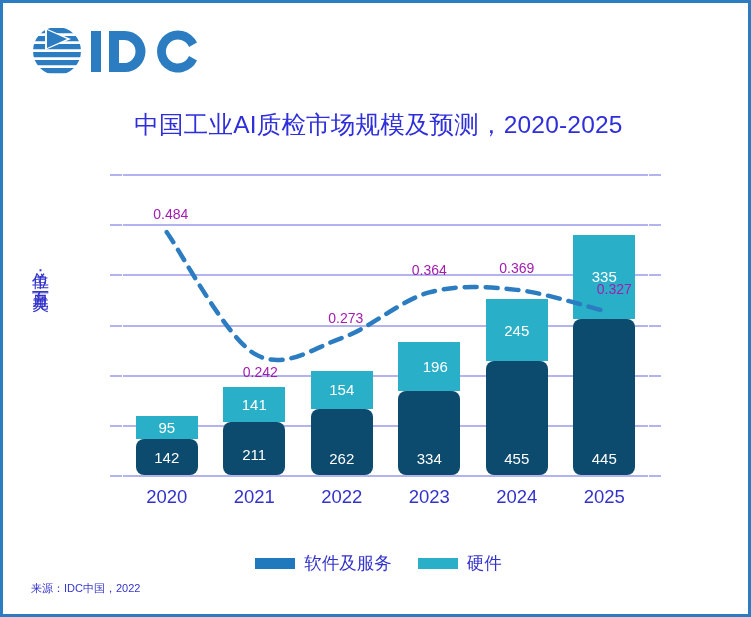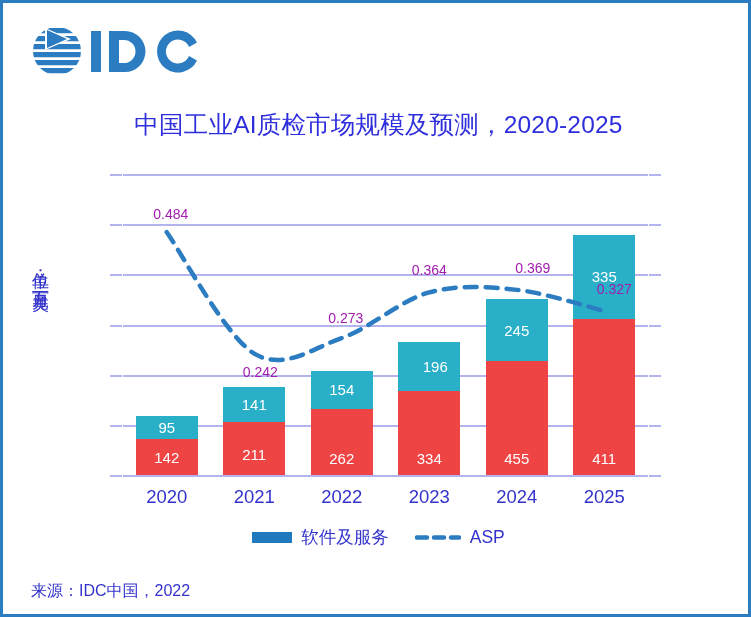--- a/index.html
+++ b/index.html
@@ -61,21 +61,21 @@
     white-space: nowrap;
   }
 
   
   .bar-group { position: absolute; bottom: 0; width: 62px; }
   .bar-seg {
     position: absolute; left: 0; width: 62px;
     display: flex; align-items: center; justify-content: center;
     color: #ffffff; font-size: 15px;
   }
-  .seg-sw { background: #ef4444; }
+  .seg-sw { background: #0c4a6e; border-radius: 8px; }
   .seg-hw { background: #29b0c8; }
 
   
   #asp-svg { position: absolute; left: 0; top: 0; overflow: visible; }
   .asp-label {
     position: absolute;
     font-size: 14px; color: #a21caf;
     transform: translate(-50%, -100%);
     white-space: nowrap;
   }
@@ -86,29 +86,29 @@
     text-align: center;
     font-size: 18.5px; color: #3333cc;
   }
 
   
   #legend {
     position: absolute; left: 0; top: 522px; width: 751px;
     display: flex; justify-content: center; align-items: center;
     gap: 26px;
   }
-  .legend-item { display: flex; align-items: center; gap: 9px; }
+  .legend-item { display: flex; align-items: center; gap: 9px; margin-top: 26px; }
   .legend-swatch { width: 40px; height: 11px; }
   .legend-text { font-size: 17.5px; color: #3333cc; white-space: nowrap; }
   .legend-dash { width: 46px; height: 11px; }
 
   
   #source {
     position: absolute; left: 28px; top: 578px;
-    font-size: 16px; color: #3333cc;
+    font-size: 11px; color: #3333cc;
     white-space: nowrap;
   }
 </style>
 </head>
 <body>
 
 <div id="page">
 
   <div id="logo">
     <svg width="170" height="52" viewBox="0 0 170 52">
@@ -180,43 +180,41 @@
         <div class="bar-seg seg-sw" style="bottom: 0px; height: 83.7783px; align-items: flex-end; padding-bottom: 8px;">334</div>
         <div class="bar-seg seg-hw" style="bottom: 83.7783px; height: 49.1633px; padding-left: 12px;">196</div>
       </div>
       <div class="x-tick-label" style="left: 269.25px;">2023</div>
       <div class="bar-group" style="left: 362.75px;">
         <div class="bar-seg seg-sw" style="bottom: 0px; height: 114.129px; align-items: flex-end; padding-bottom: 8px;">455</div>
         <div class="bar-seg seg-hw" style="bottom: 114.129px; height: 61.4542px; margin-top: 26px;">245</div>
       </div>
       <div class="x-tick-label" style="left: 356.75px;">2024</div>
       <div class="bar-group" style="left: 450.25px;">
-        <div class="bar-seg seg-sw" style="bottom: 0px; height: 156.269px; align-items: flex-end; padding-bottom: 8px;">411</div>
+        <div class="bar-seg seg-sw" style="bottom: 0px; height: 156.269px; align-items: flex-end; padding-bottom: 8px;">445</div>
         <div class="bar-seg seg-hw" style="bottom: 156.269px; height: 84.0292px;">335</div>
       </div>
       <div class="x-tick-label" style="left: 444.25px;">2025</div>
       <svg id="asp-svg" width="525" height="301">
         <path d="M 43.75 58.19333333333333 C 58.333333333333336 78.42722222222221, 102.08333333333333 161.95472222222222, 131.25 179.59666666666666 C 160.41666666666666 197.2386111111111, 189.58333333333334 174.24555555555554, 218.75 164.045 C 247.91666666666666 153.84444444444443, 277.0833333333333 126.41999999999999, 306.25 118.39333333333332 C 335.4166666666667 110.36666666666665, 364.5833333333333 112.79138888888887, 393.75 115.88499999999999 C 422.9166666666667 118.9786111111111, 466.6666666666667 133.44333333333333, 481.25 136.95499999999998" fill="none" stroke="#2b7cc0" stroke-width="4.5" stroke-dasharray="12 9" stroke-linecap="round"></path>
       </svg>
       <div class="asp-label" style="left: 47.75px; top: 48.1933px;">0.484</div>
       <div class="asp-label" style="left: 137.25px; top: 205.597px;">0.242</div>
       <div class="asp-label" style="left: 222.75px; top: 152.045px;">0.273</div>
       <div class="asp-label" style="left: 306.25px; top: 104.393px;">0.364</div>
-      <div class="asp-label" style="left: 393.75px; top: 101.885px; margin-left: 16px;">0.369</div>
+      <div class="asp-label" style="left: 393.75px; top: 101.885px;">0.369</div>
       <div class="asp-label" style="left: 491.25px; top: 122.955px;">0.327</div>
     </div>
 
   <div id="legend">
       <div class="legend-item">
         <span class="legend-swatch" style="background: rgb(33, 121, 189);"></span>
         <span class="legend-text">软件及服务</span>
       </div>
       <div class="legend-item">
-        <svg class="legend-dash" viewBox="0 0 46 11">
-          <path d="M 2 5.5 L 44 5.5" stroke="#2b7cc0" stroke-width="4.5" stroke-dasharray="10 7" stroke-linecap="round" fill="none"></path>
-        </svg>
-        <span class="legend-text">ASP</span>
+        <span class="legend-swatch" style="background: rgb(41, 176, 200);"></span>
+        <span class="legend-text">硬件</span>
       </div>
     </div>
 
   <div id="source">来源：IDC中国，2022</div>
 
 </div>
 
 </body></html>

